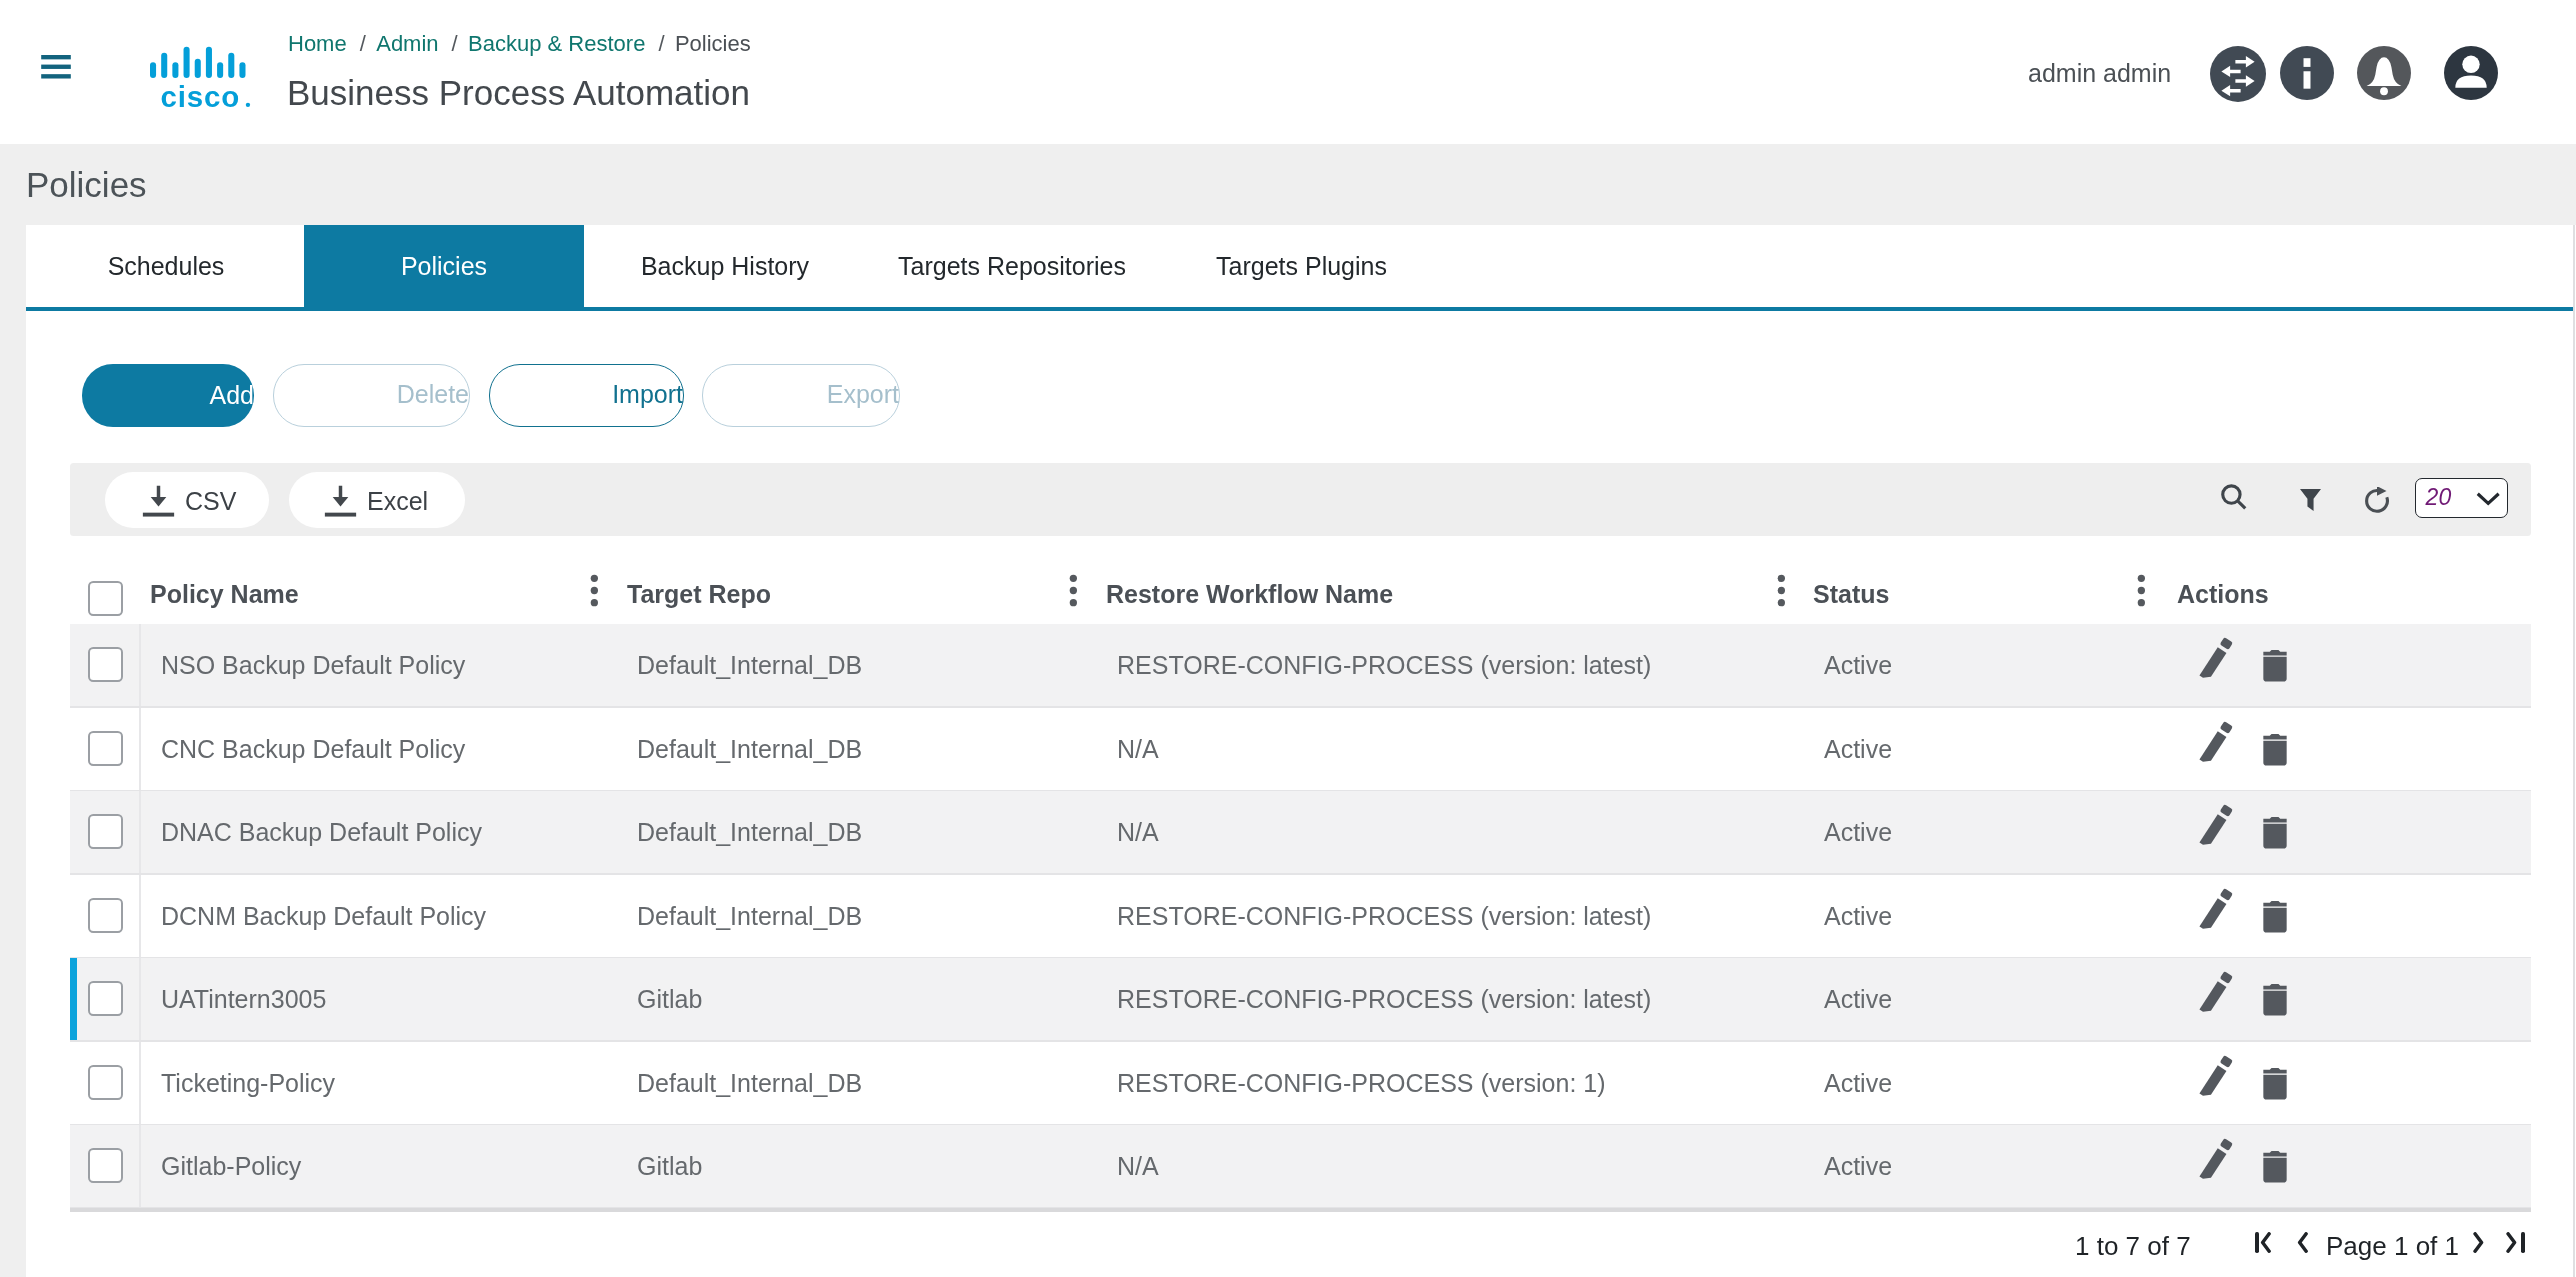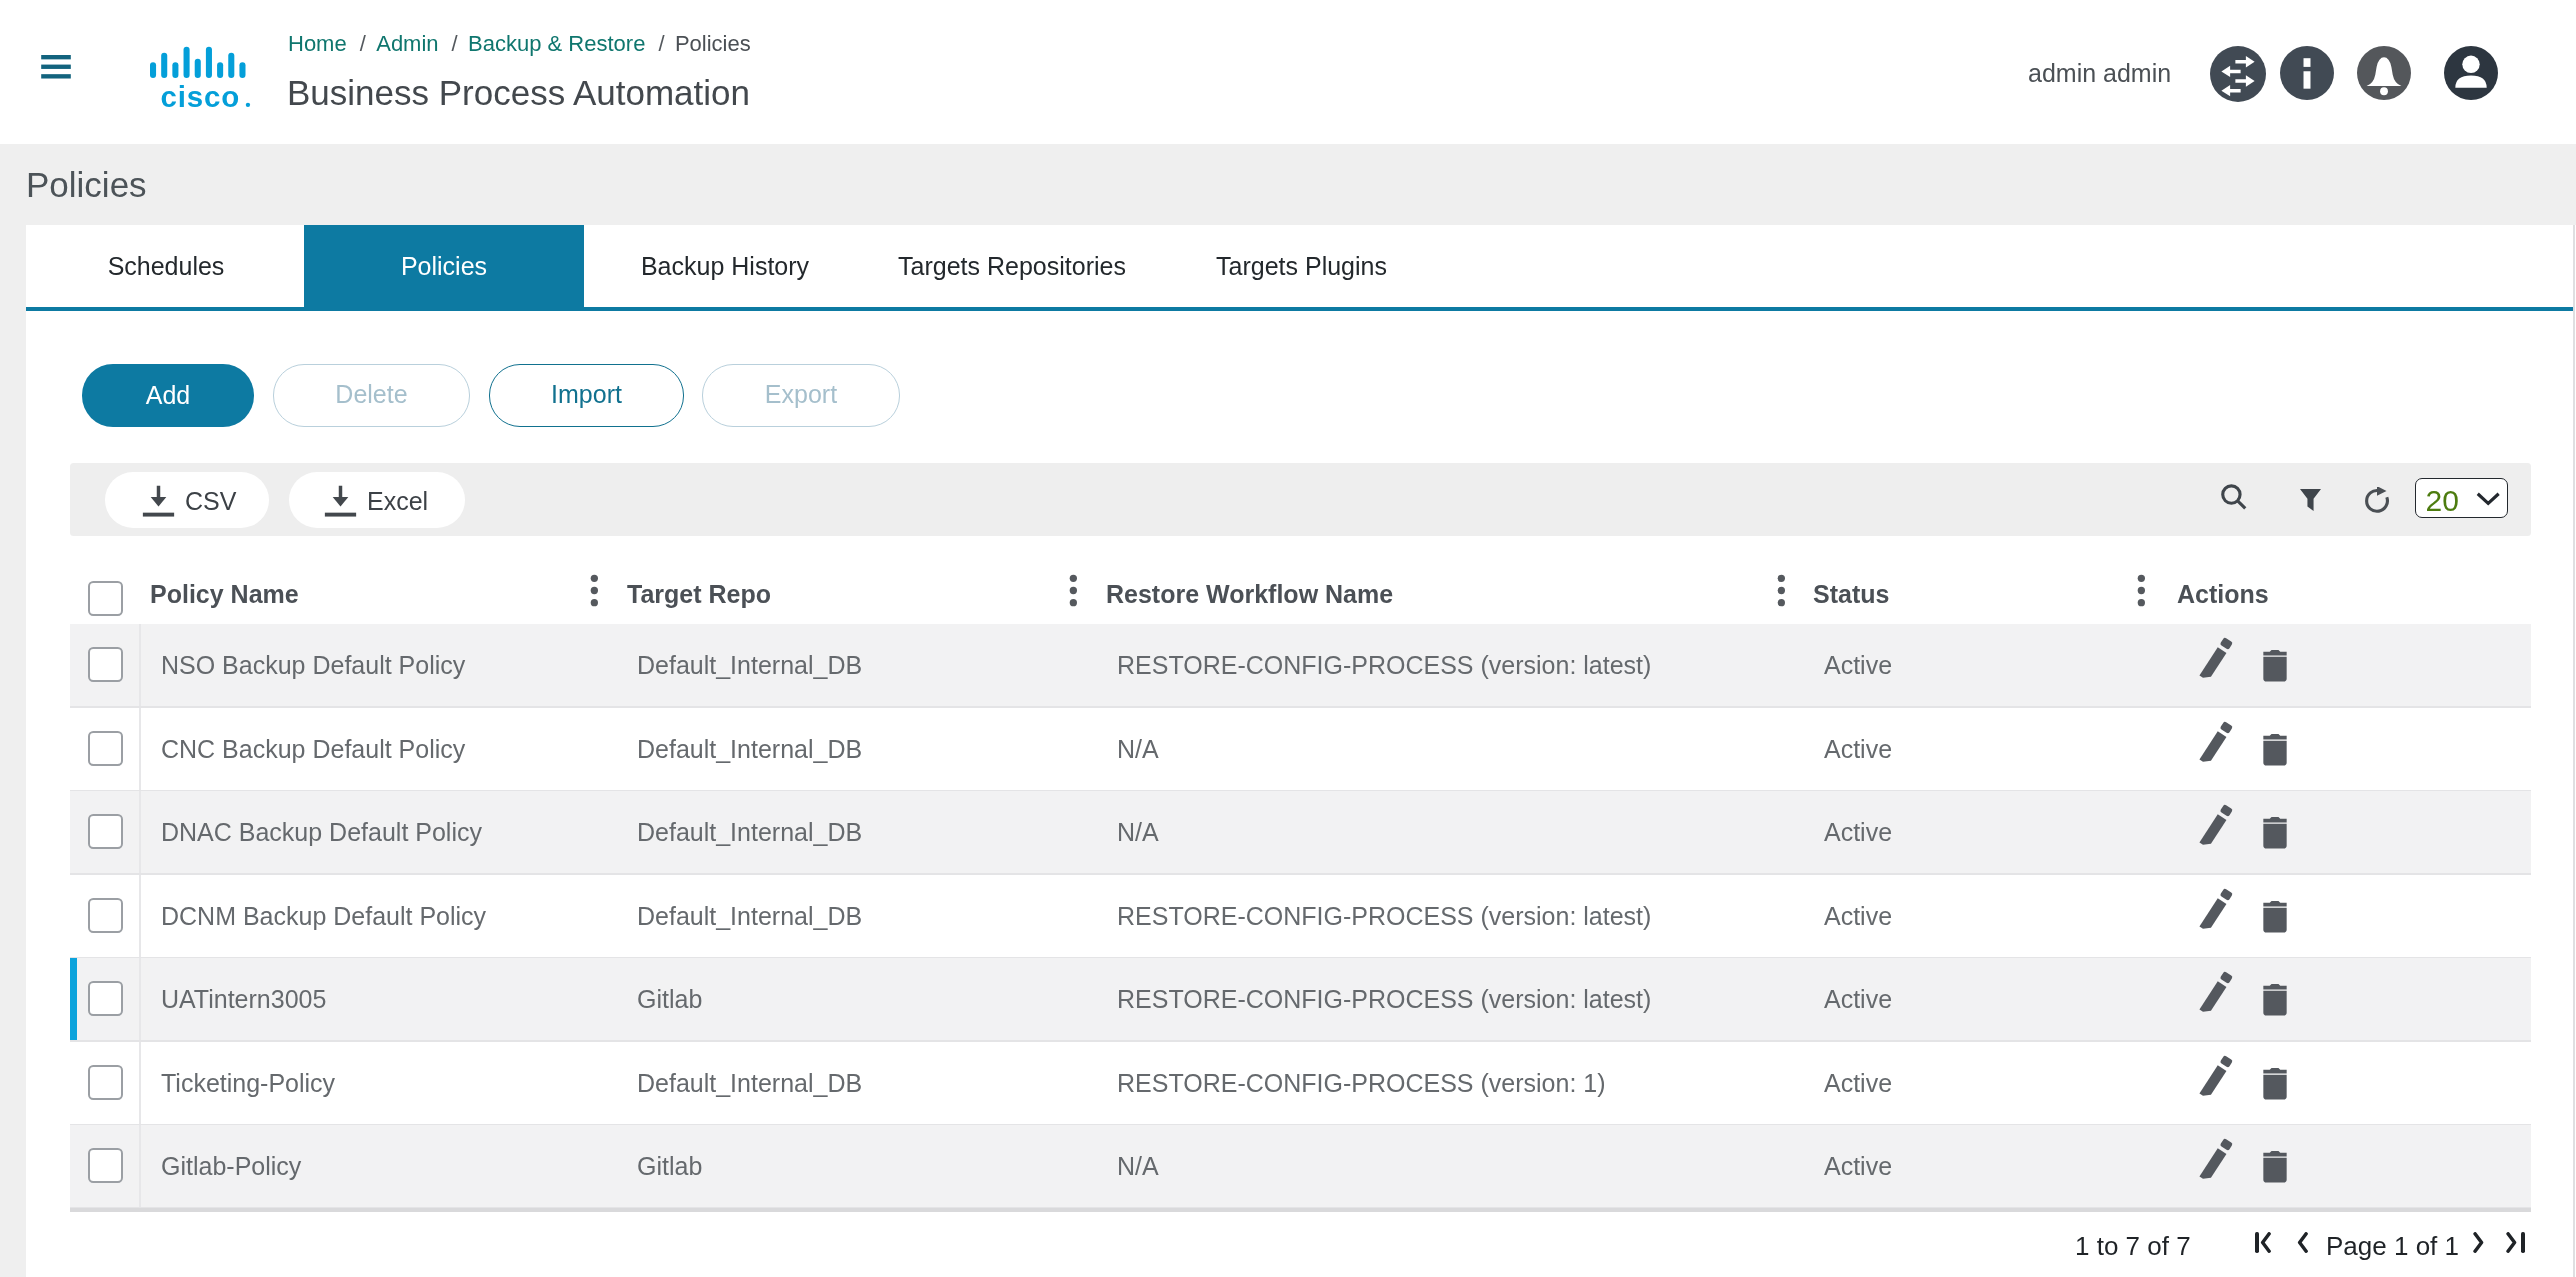--- a/index.html
+++ b/index.html
@@ -21,34 +21,34 @@
   #pgtitle { position:absolute; left:26px; top:21px; font-size:35px; color:#4c5358; }
   #card { position:absolute; left:26px; top:81px; width:2550px; height:1053px; background:#ffffff;padding-left:35px; }
 
   
   .tab { position:absolute; top:0; height:82px; width:280px; text-align:center; line-height:82px; font-size:25px; color:#23282c; background:#fff; }
   #tabs { position:absolute; left:0; top:0; width:2550px; height:85px; }
   #tabline { position:absolute; left:0; top:82px; width:2548px; height:3.5px; background:#0d7aa2; }
   .tab.active { background:#0d7aa2; color:#ffffff; }
 
   
-  .pillbtn { position:absolute; top:139px; height:63px; border-radius:31px; font-size:25px; text-align:center; line-height:59px; background:#fff; }
+  .pillbtn { position:absolute; top:139px; height:63px; border-radius:31px; font-size:25px; text-align:right; line-height:59px; background:#fff; }
   #btn-add    { left:56px;  width:172px; background:#0d7aa2; color:#fff; line-height:63px; }
   #btn-delete { left:247px; width:197px; border:1.7px solid #b9d0dc; color:#a5bfcc; }
   #btn-import { left:463px; width:195px; border:1.7px solid #11718f; color:#11718f; }
   #btn-export { left:676px; width:198px; border:1.7px solid #b9d0dc; color:#a5bfcc; }
 
   
   #toolbar { position:absolute; left:44px; top:238px; width:2461px; height:73px; background:#eeeeee; border-radius:3.5px; }
   .dlbtn { position:absolute; top:8.7px; height:56px; border-radius:28px; background:#fff; font-size:25px; color:#3c4146; }
   .dlbtn span { position:absolute; top:15px; }
 
   
   #psel { position:absolute; left:2345px; top:15px; width:93px; height:40px; background:#fff; border:1.7px solid #23282e; border-radius:7px; }
-  #psel .v { position:absolute; left:9.6px; top:5.2px; font-size:30px; color:#4d7c0f; }
+  #psel .v { position:absolute; left:9.6px; top:5.2px; font-size:23px; color:#701a75;font-style:italic; }
 
   
   #tbl { position:absolute; left:44px; top:312px; width:2461px; }
   .hdrtxt { position:absolute; top:0; font-size:25px; font-weight:bold; color:#4b5056; }
   .row { position:absolute; left:0; width:2461px; height:84px; }
   .row.g { background:#f2f2f3;text-align:center; }
   .row .bb { position:absolute; left:0; bottom:0; width:2461px; height:1.7px; background:#e4e4e6; }
   .cb { position:absolute; left:18.3px; width:35px; height:35px; border:2.6px solid #9b9fa4; border-radius:5.2px; background:#fff; }
   .sep { position:absolute; left:69px; top:0; width:1.7px; height:82px; background:#e7e7e9; }
   .ct { position:absolute; font-size:25px; color:#65696d; }

